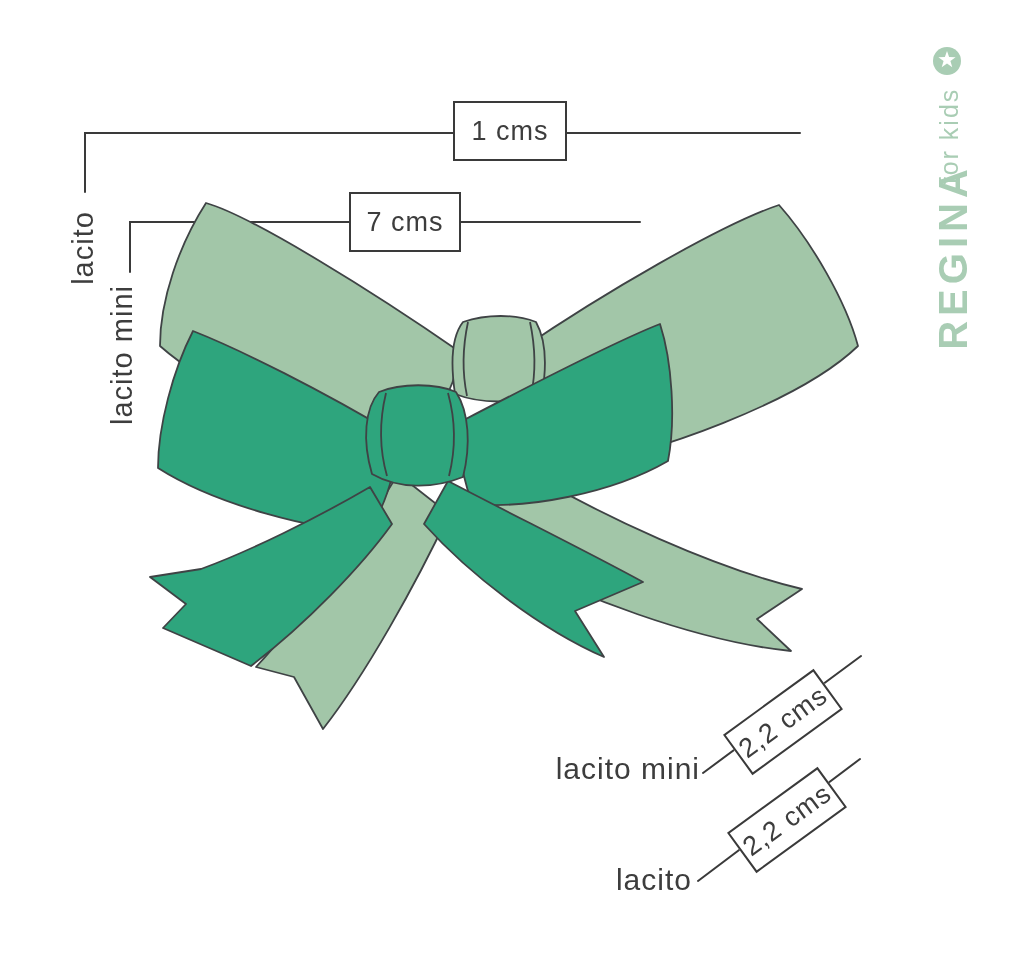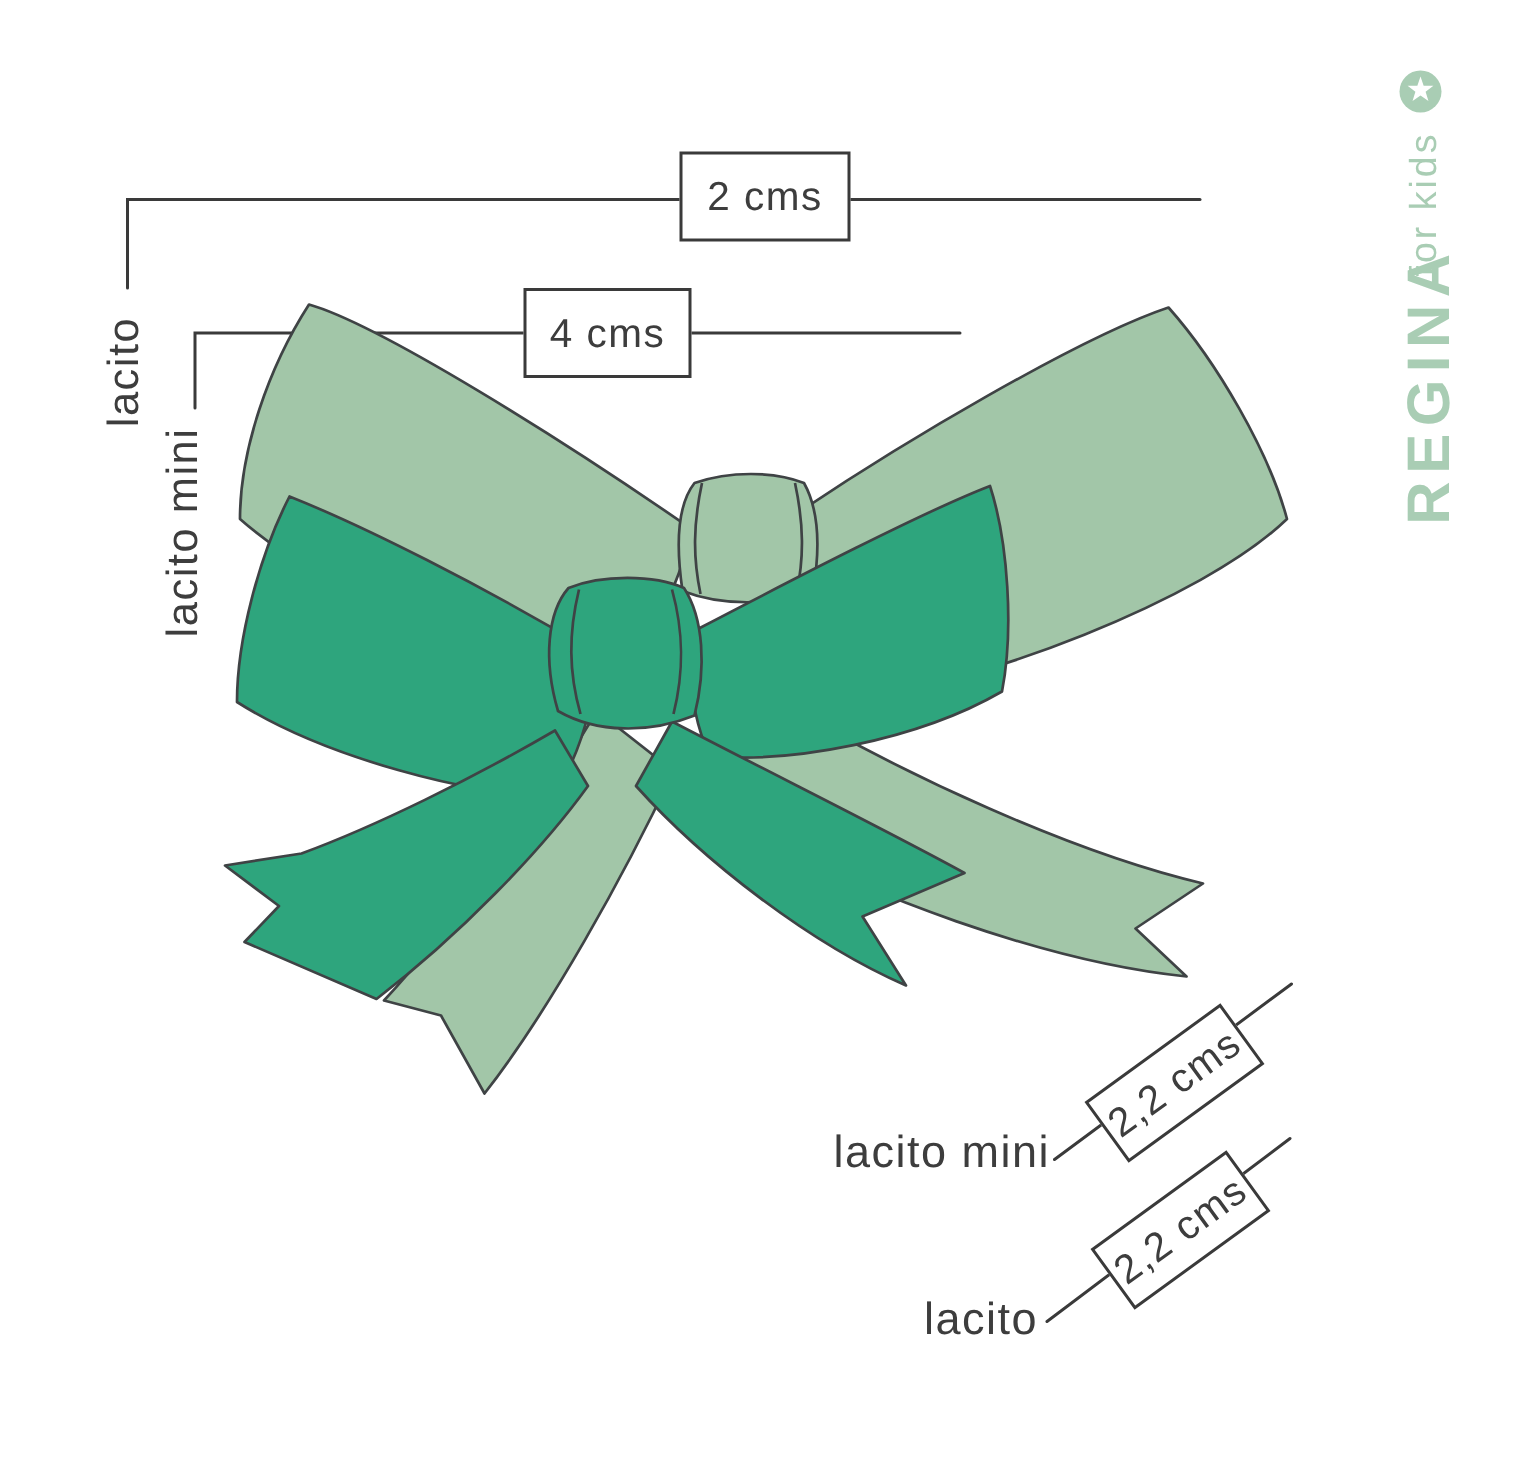--- a/index.html
+++ b/index.html
@@ -89,25 +89,25 @@
       <path class="crease" d="M 448 393 C 456 422 456 448 449 476"></path>
     </g>
 
     <g>
       <circle class="star-bg" cx="947" cy="61" r="14"></circle>
       <polygon fill="#ffffff" points="947,51 949.1,57.1 955.6,57.2 950.4,61.1 952.3,67.3 947,63.6 941.7,67.3 943.6,61.1 938.4,57.2 944.9,57.1"></polygon>
     </g>
   </svg>
 
   <div class="mbox" style="left:453px; top:101px; width:114px; height:60px;">
-    <span>2 cms</span>
+    <span>1 cms</span>
   </div>
 
   <div class="mbox" style="left:349px; top:192px; width:112px; height:60px;">
-    <span>4 cms</span>
+    <span>7 cms</span>
   </div>
 
   <div class="mbox tilt" style="left:727px; top:697px; width:112px; height:50px;">
     <span>2,2 cms</span>
   </div>
 
   <div class="mbox tilt" style="left:731px; top:795px; width:112px; height:50px;">
     <span>2,2 cms</span>
   </div>
 

